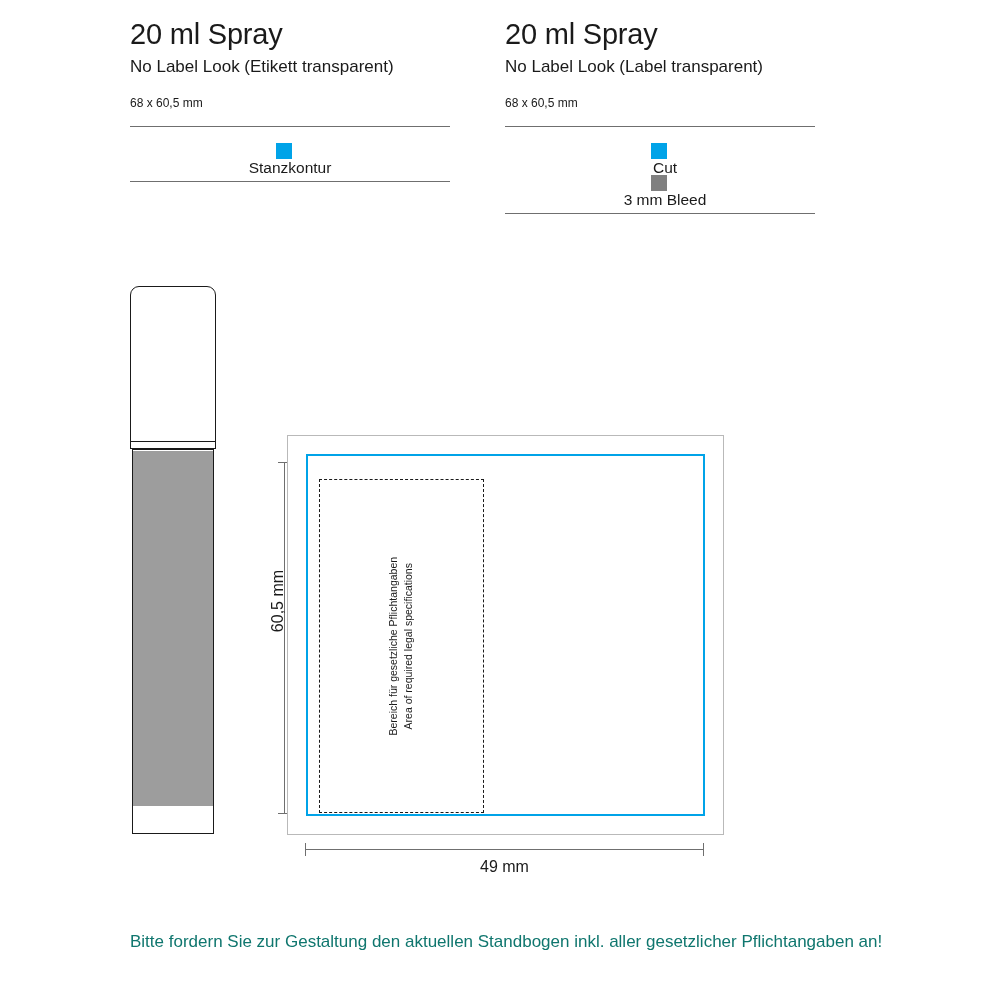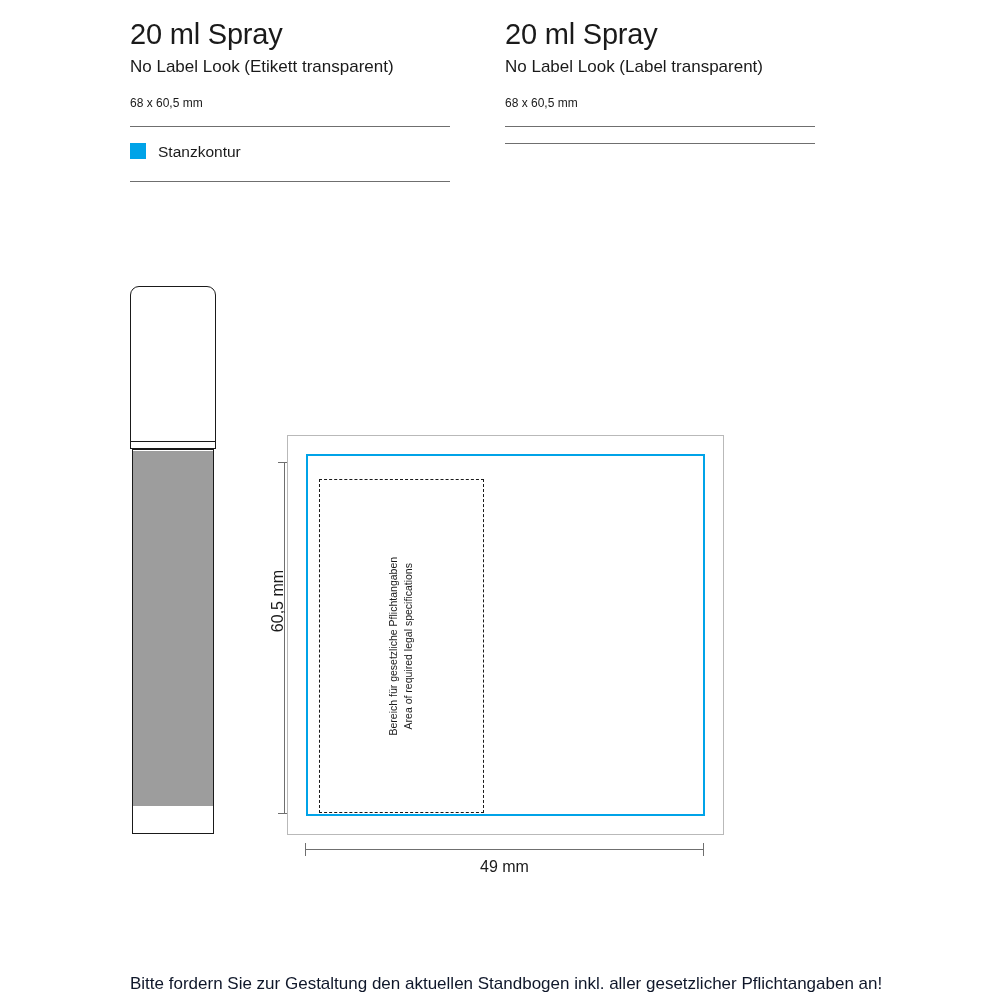--- a/index.html
+++ b/index.html
@@ -60,22 +60,24 @@
     margin-top: 16px;
   }
   .rule.narrow-de { width: 320px; }
   .rule.narrow-en { width: 310px; }
 
   .legend {
     margin-top: 16px;
   }
   .legend-row {
     display: flex;
+    align-items: center;
     height: 22px;
     margin-bottom: 10px;
+    flex-direction: column;
   }
   .swatch {
     width: 16px;
     height: 16px;
     margin-right: 12px;
     flex: 0 0 auto;
   }
   .legend-label {
     font-size: 15.5px;
     color: #1a1a1a;
@@ -252,23 +254,22 @@
   
   .footer {
     position: absolute;
     left: 130px;
     top: 928px;
     width: 820px;
   }
   .footer-line {
     font-size: 17px;
     line-height: 1.65;
-    color: #0f172a;
-    white-space: nowrap;
-    margin-top: 42px;
+    color: #0f766e;
+    white-space: nowrap;
   }
 </style>
 </head>
 <body>
 
 <div class="page">
 
   <div class="col col-de">
     <div class="title">20 ml Spray</div>
     <div class="subtitle">No Label Look (Etikett transparent)</div>
@@ -281,20 +282,30 @@
       </div>
     </div>
     <div class="rule narrow-de"></div>
   </div>
 
   <div class="col col-en">
     <div class="title">20 ml Spray</div>
     <div class="subtitle">No Label Look (Label transparent)</div>
     <div class="dims">68 x 60,5 mm</div>
     <div class="rule narrow-en"></div>
+    <div class="legend">
+      <div class="legend-row">
+        <span class="swatch" style="background:#00a3e8"></span>
+        <span class="legend-label">Cut</span>
+      </div>
+      <div class="legend-row">
+        <span class="swatch" style="background:#808080"></span>
+        <span class="legend-label">3 mm Bleed</span>
+      </div>
+    </div>
     <div class="rule narrow-en"></div>
   </div>
 
   <div class="bottle">
     <div class="bottle-cap"></div>
     <div class="bottle-collar"></div>
     <div class="bottle-body"></div>
     <div class="bottle-grey"></div>
   </div>
 

